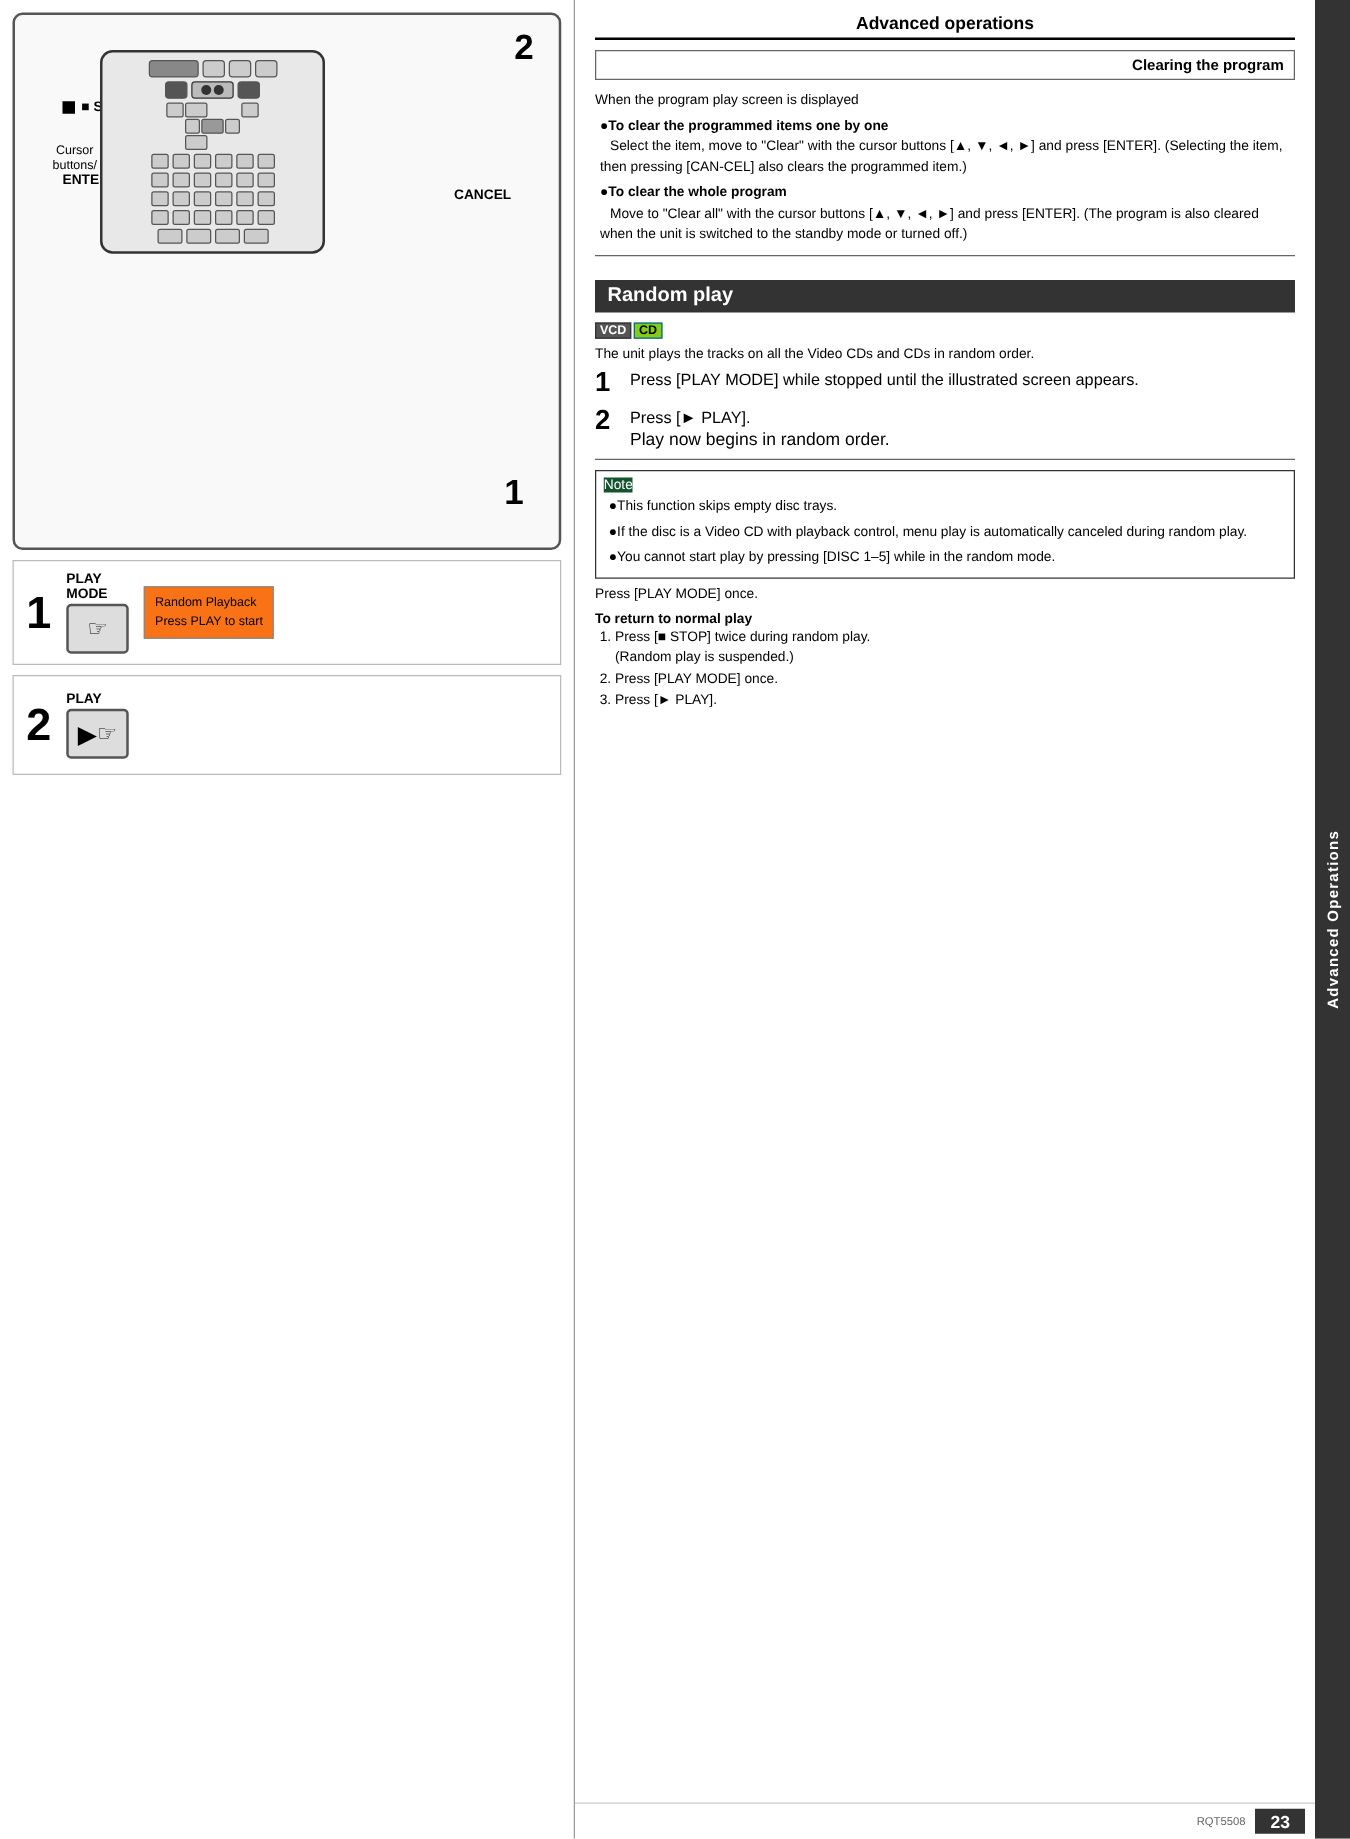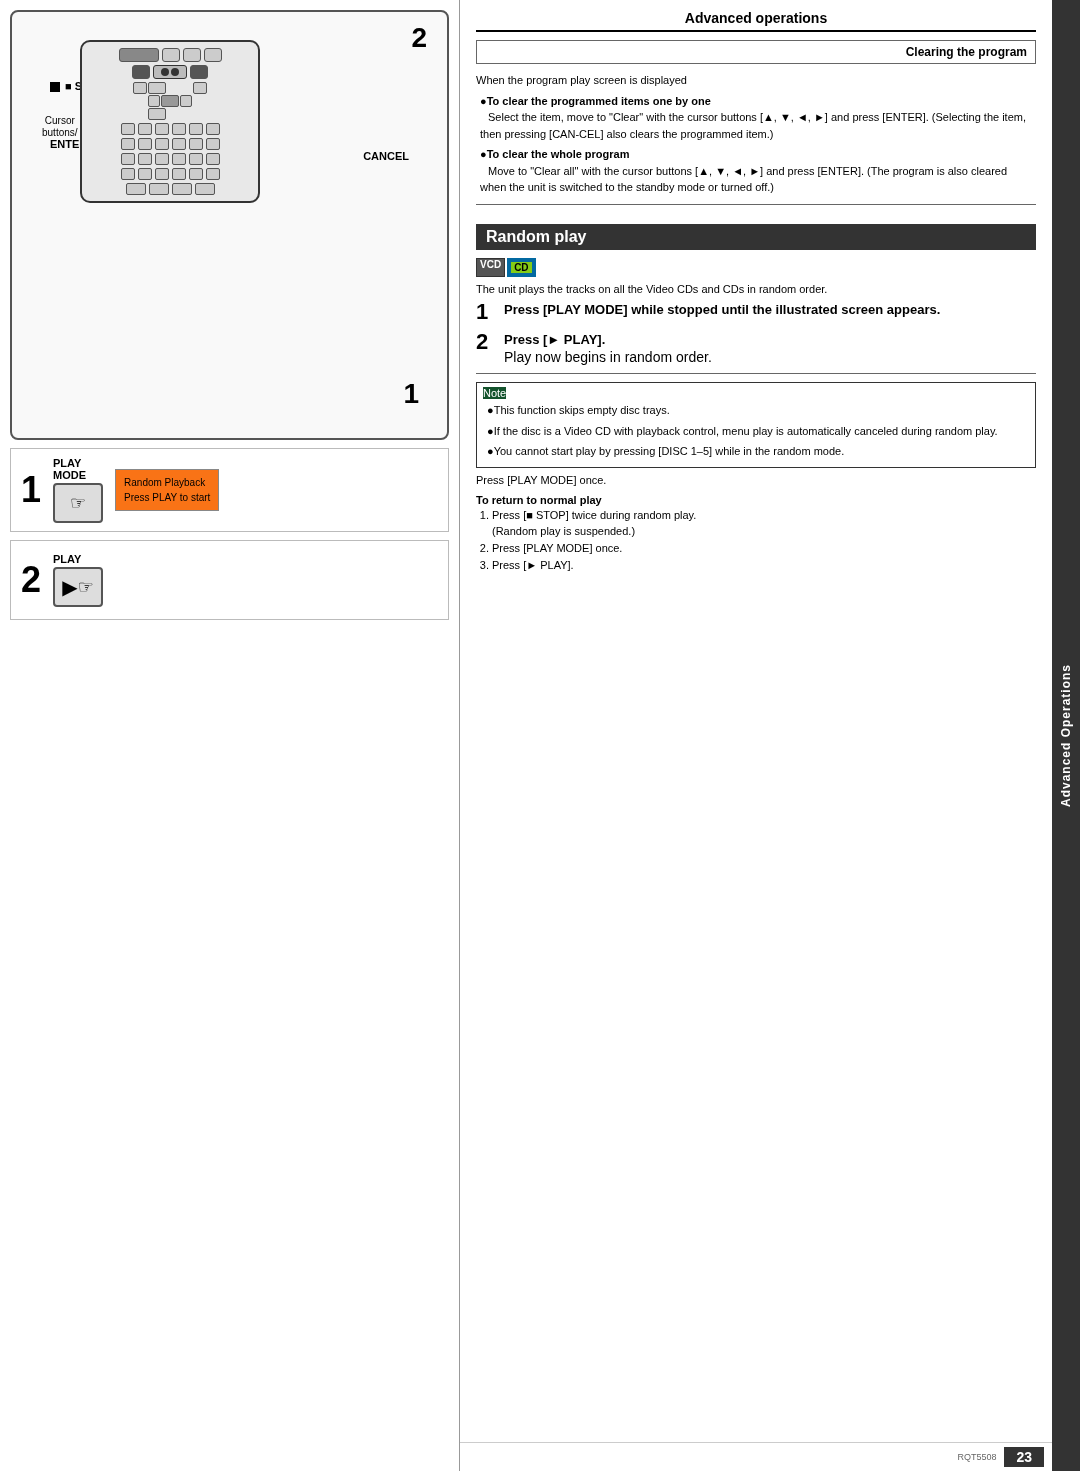--- a/index.html
+++ b/index.html
@@ -198,21 +198,21 @@
     .badge {
       border: 1px solid #333;
       font-size: 10px;
       font-weight: bold;
       padding: 0 3px;
       background: #555;
       color: #fff;
     }
 
     .badge-outline {
-      border: 4px solid #0369a1;
+      border: 1px solid #0369a1;
       font-size: 10px;
       font-weight: bold;
       padding: 0 3px;
       background: #84cc16;
       color: #000;
     }
 
     
     .right-step {
       display: flex;
@@ -223,21 +223,21 @@
 
     .right-step-num {
       font-size: 22px;
       font-weight: bold;
       line-height: 1;
       min-width: 20px;
     }
 
     .right-step-text {
       font-size: 13px;
-      font-weight: bold;
+      font-weight: normal;
       line-height: 1.4;
     }
 
     .right-step-sub {
       font-size: 14px;
       font-weight: normal;
     }
 
     .divider {
       border: none;

